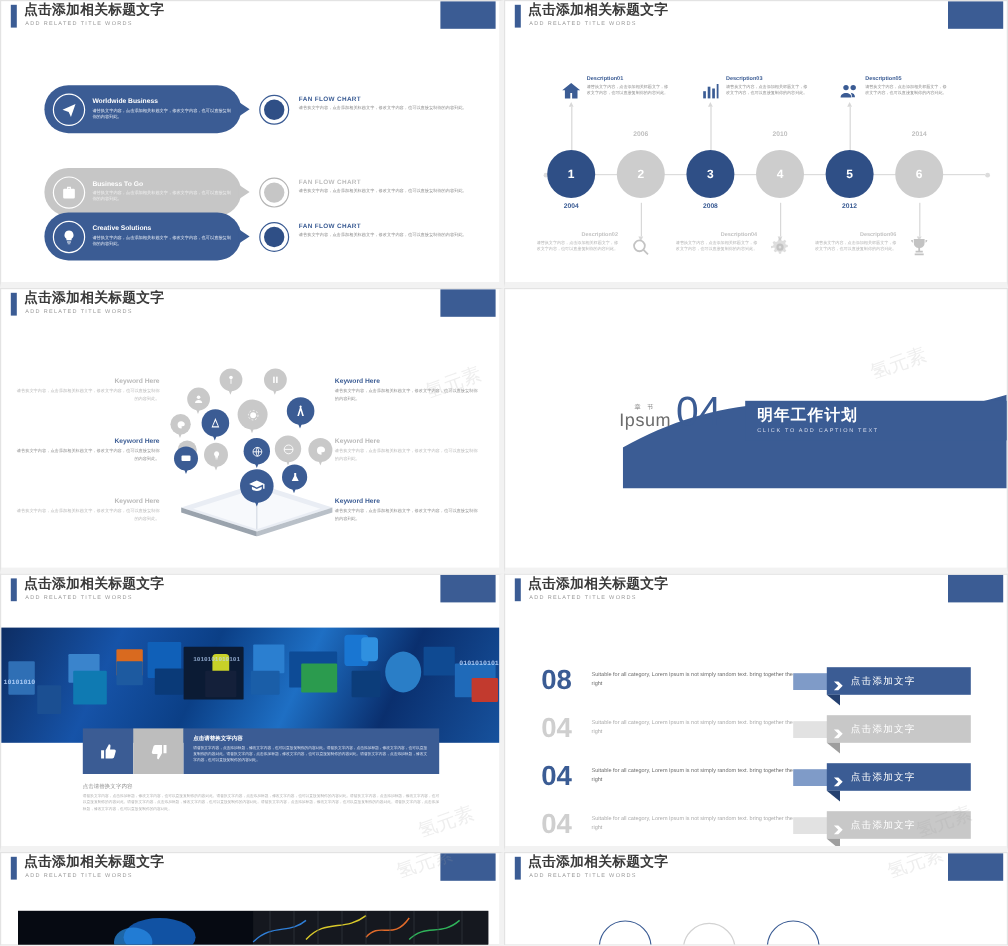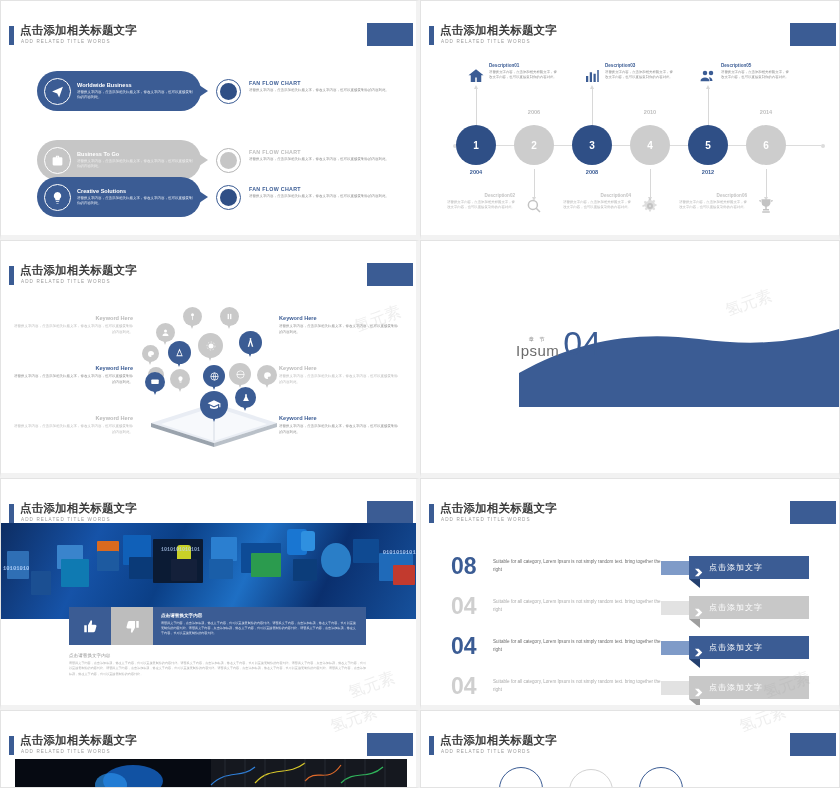--- a/index.html
+++ b/index.html
@@ -3,21 +3,21 @@
 <meta charset="utf-8">
 <style>
   * { box-sizing: border-box; margin:0; padding:0; }
   html,body { width:840px; height:788px; background:#f2f2f2; font-family:"Liberation Sans", sans-serif; }
   .grid { position:relative; width:840px; height:788px; display:grid; grid-template-columns:420px 420px; grid-template-rows:240px 238px 232px 78px; }
   .slide { position:relative; background:#ffffff; border:1px solid #e3e3e3; overflow:hidden; }
   .slide.gap-r { border-right:4px solid #f2f2f2; }
   .slide.gap-b { border-bottom:5px solid #f2f2f2; }
 
   
-  .hdr { position:absolute; left:0; top:22px; right:0; height:30px;text-align:center; }
+  .hdr { position:absolute; left:0; top:0; right:0; height:30px;text-align:center; }
   .hdr .bar { position:absolute; left:8px; top:3px; width:5px; height:19px; background:#3b5c94; }
   .hdr .t1 { position:absolute; left:19px; top:0px; font-size:11.5px; font-weight:bold; color:#3a3a3a; letter-spacing:.2px; }
   .hdr .t2 { position:absolute; left:20px; top:16px; font-size:4.6px; color:#9a9a9a; letter-spacing:1.1px; }
   .hdr .chip { position:absolute; right:3px; top:0px; width:46px; height:23px; background:#3b5c94; }
 
   
   .s1row { position:absolute; left:0; width:420px; height:46px; }
   .pill { position:absolute; left:36px; width:164px; height:40px; border-radius:20px; display:flex; align-items:center; }
   .pill.blue { background:#3b5c94; }
   .pill.grey { background:#c6c6c6; }
@@ -452,20 +452,24 @@
       <svg width="320" height="80" viewBox="0 0 320 80" preserveAspectRatio="none">
         <path d="M0 46 C60 12, 120 4, 180 12 C240 20, 280 14, 320 2 L320 80 L0 80 Z" fill="#3b5c94"></path>
       </svg>
     </div>
     <div class="partwrap">
       <div>
         <div class="zj">章 节</div>
         <div class="pt">Ipsum</div>
       </div>
       <div class="num">04</div>
+    </div>
+    <div class="capbar">
+      <div class="c1">明年工作计划</div>
+      <div class="c2">CLICK TO ADD CAPTION TEXT</div>
     </div>
     <div class="wm" style="right:66px;top:52px">氢元素</div>
   </div>
 
   <div class="slide gap-r gap-b">
     <div class="hdr">
       <div class="bar"></div>
       <div class="t1">点击添加相关标题文字</div>
       <div class="t2">ADD RELATED  TITLE  WORDS</div>
       <div class="chip"></div>

